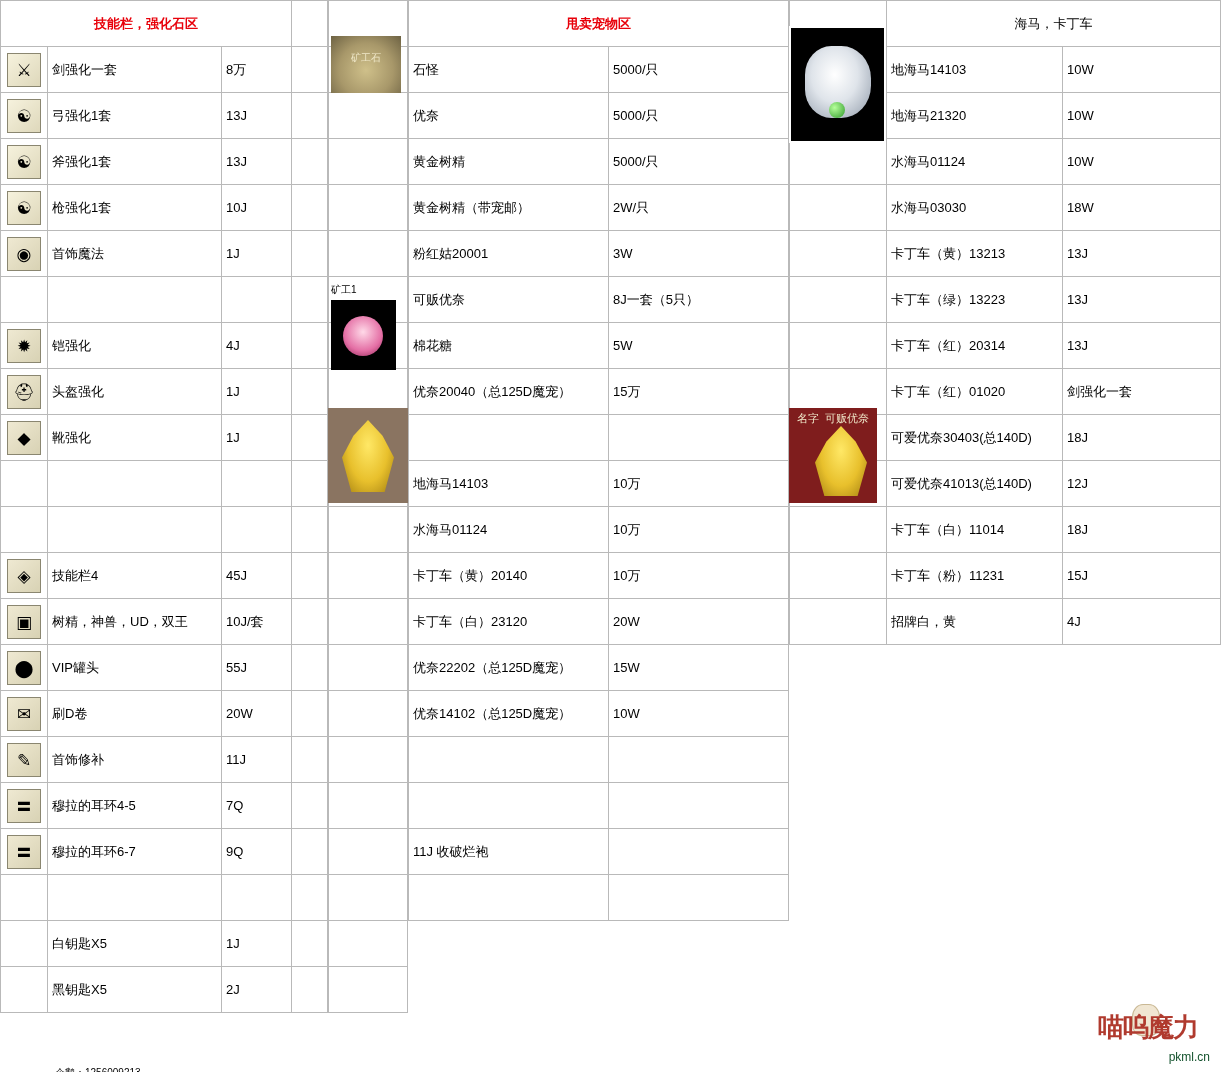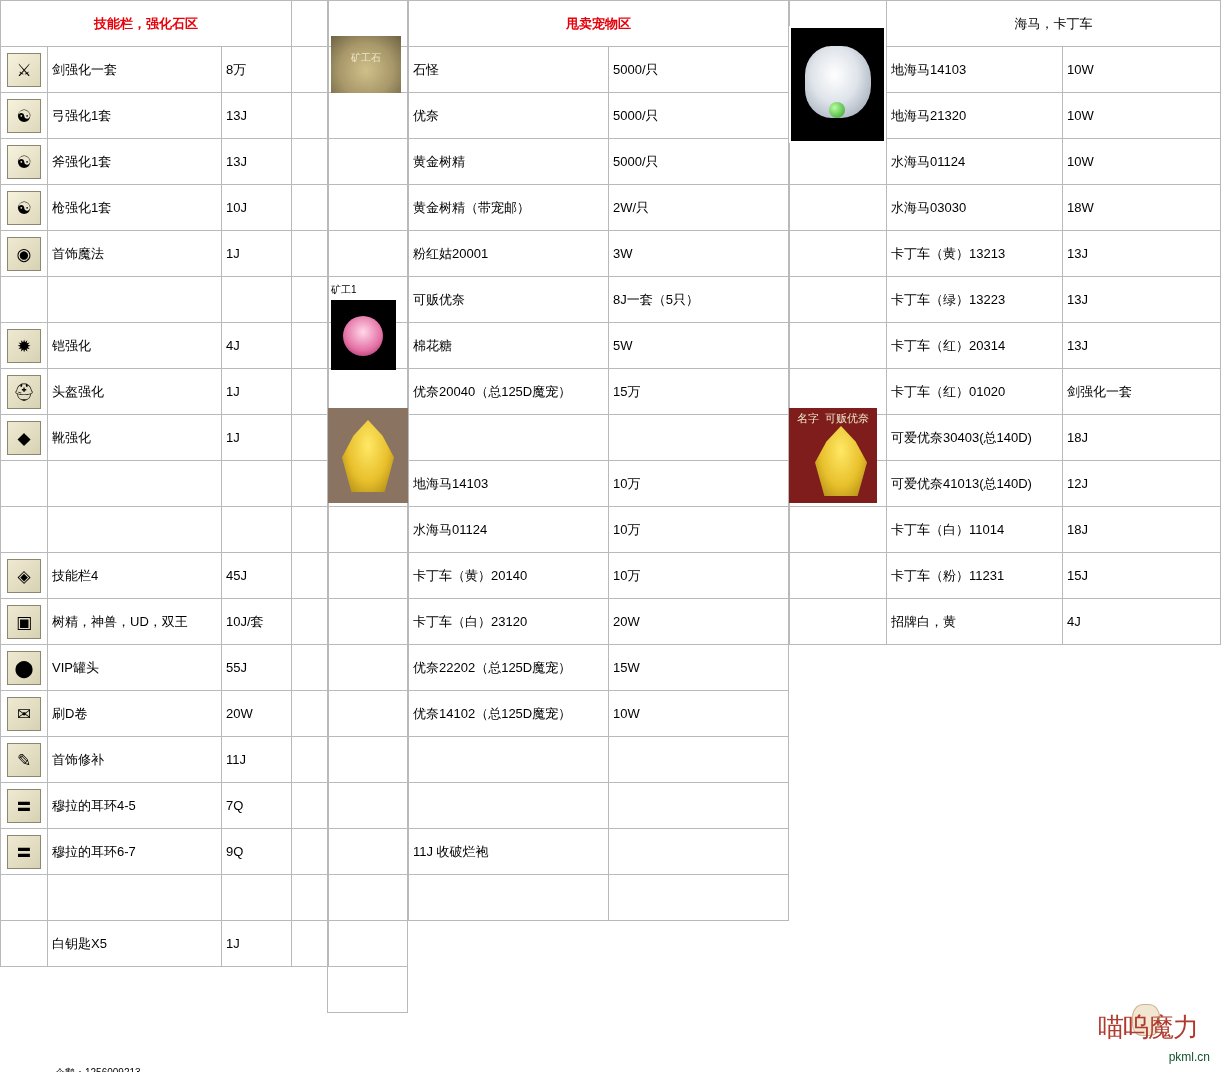--- a/index.html
+++ b/index.html
@@ -126,21 +126,21 @@
     clip-path:polygon(50% 0,78% 22%,100% 52%,82% 100%,18% 100%,0 52%,22% 22%);
   }
   .pic-namepet .nm{
     position:absolute;top:3px;left:0;right:0;text-align:center;font-size:11px;color:#efe7c8;
   }
 
   .watermark{
     position:absolute;right:8px;bottom:6px;width:116px;height:62px;
   }
   .wm-text{
-    position:absolute;left:0;top:6px;font-size:26px;font-weight:normal;
+    position:absolute;left:0;top:6px;font-size:26px;font-weight:bold;
     color:#b03a2e;letter-spacing:-1px;
   }
   .wm-sub{
     position:absolute;right:2px;bottom:2px;font-size:12px;color:#14532d;
     background:#fff;padding:0 2px;
   }
   .wm-cat{
     position:absolute;left:34px;top:0;width:26px;height:30px;
     background:#f0e6d2;border-radius:40% 40% 35% 35%;
     border:1px solid #c9b894;
@@ -283,20 +283,26 @@
         <td></td>
         <td></td>
         <td class="empty"></td>
       </tr>
       <tr>
         <td class="icon-cell"></td>
         <td>白钥匙X5</td>
         <td>1J</td>
         <td class="empty"></td>
       </tr>
+      <tr>
+        <td class="icon-cell"></td>
+        <td>黑钥匙X5</td>
+        <td>2J</td>
+        <td class="empty"></td>
+      </tr>
     </tbody>
   </table>
 
   <table class="grid blockC">
     <colgroup>
         <col style="width:200px">
         <col style="width:180px">
       </colgroup>
     <tbody>
       <tr>

